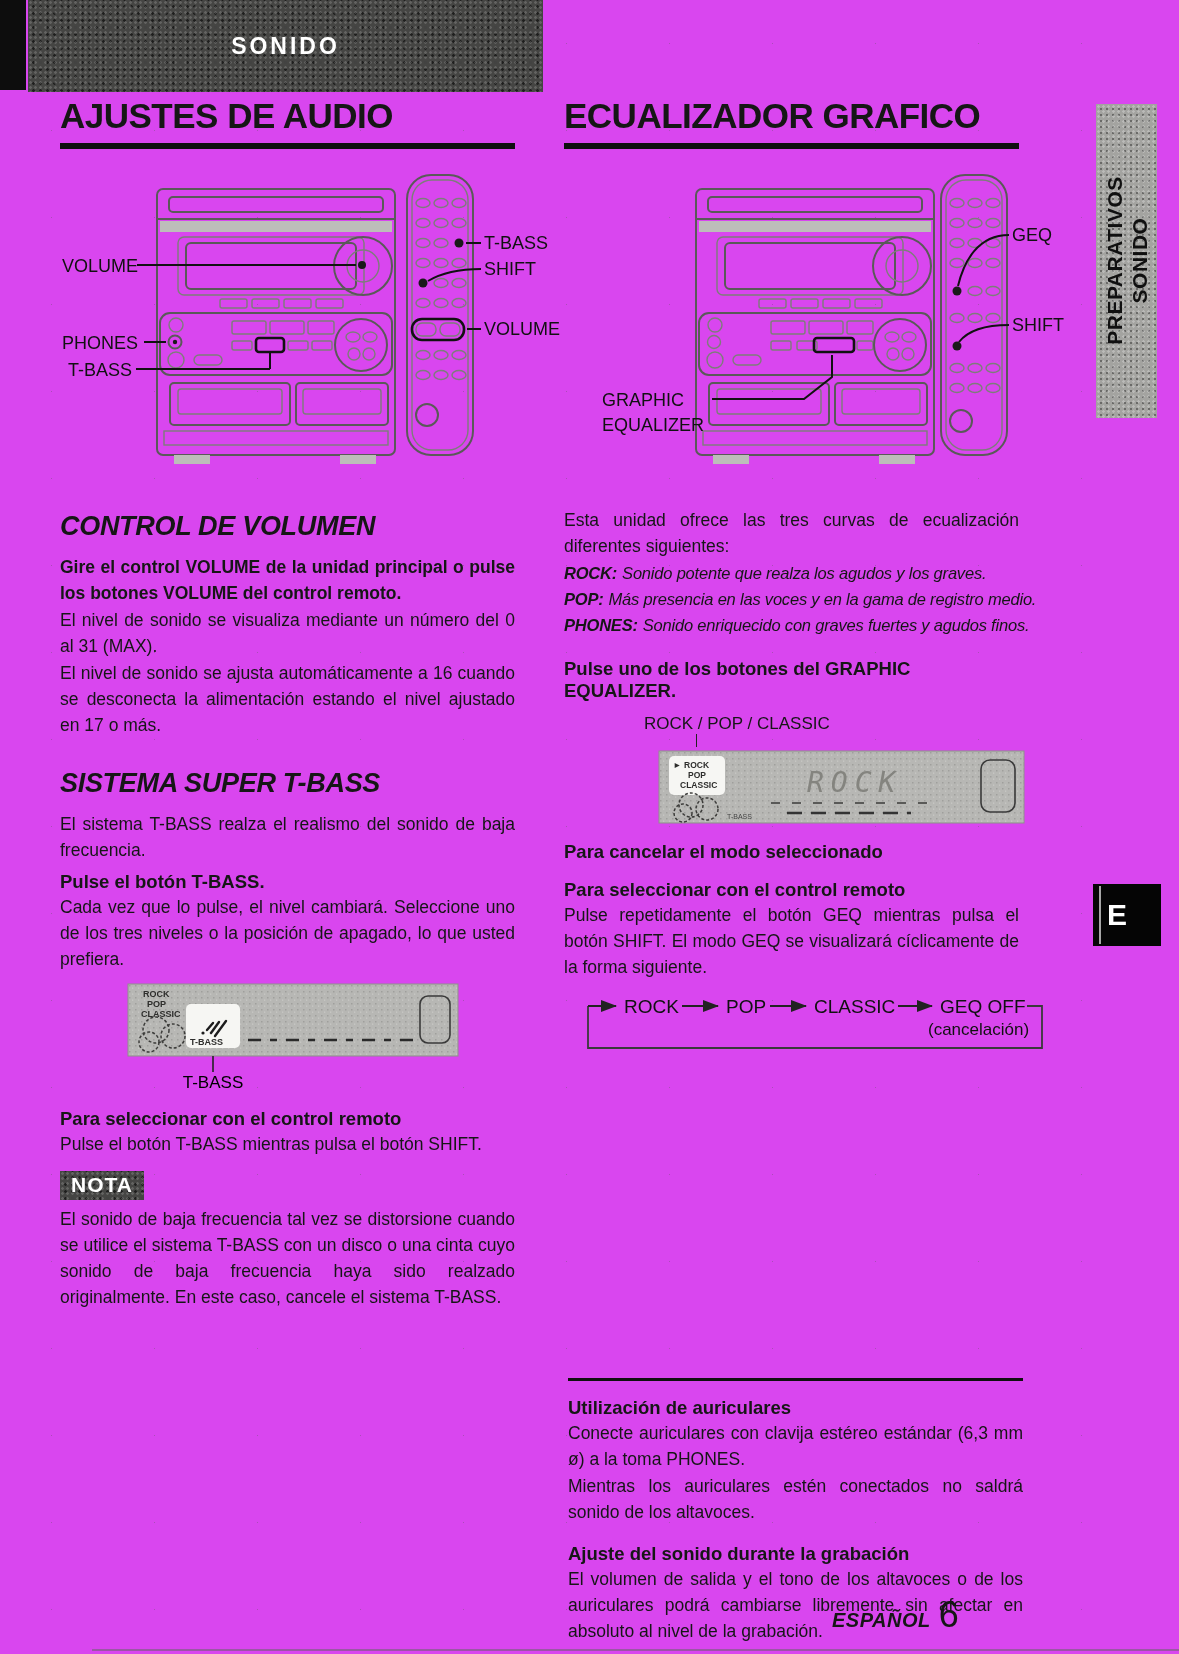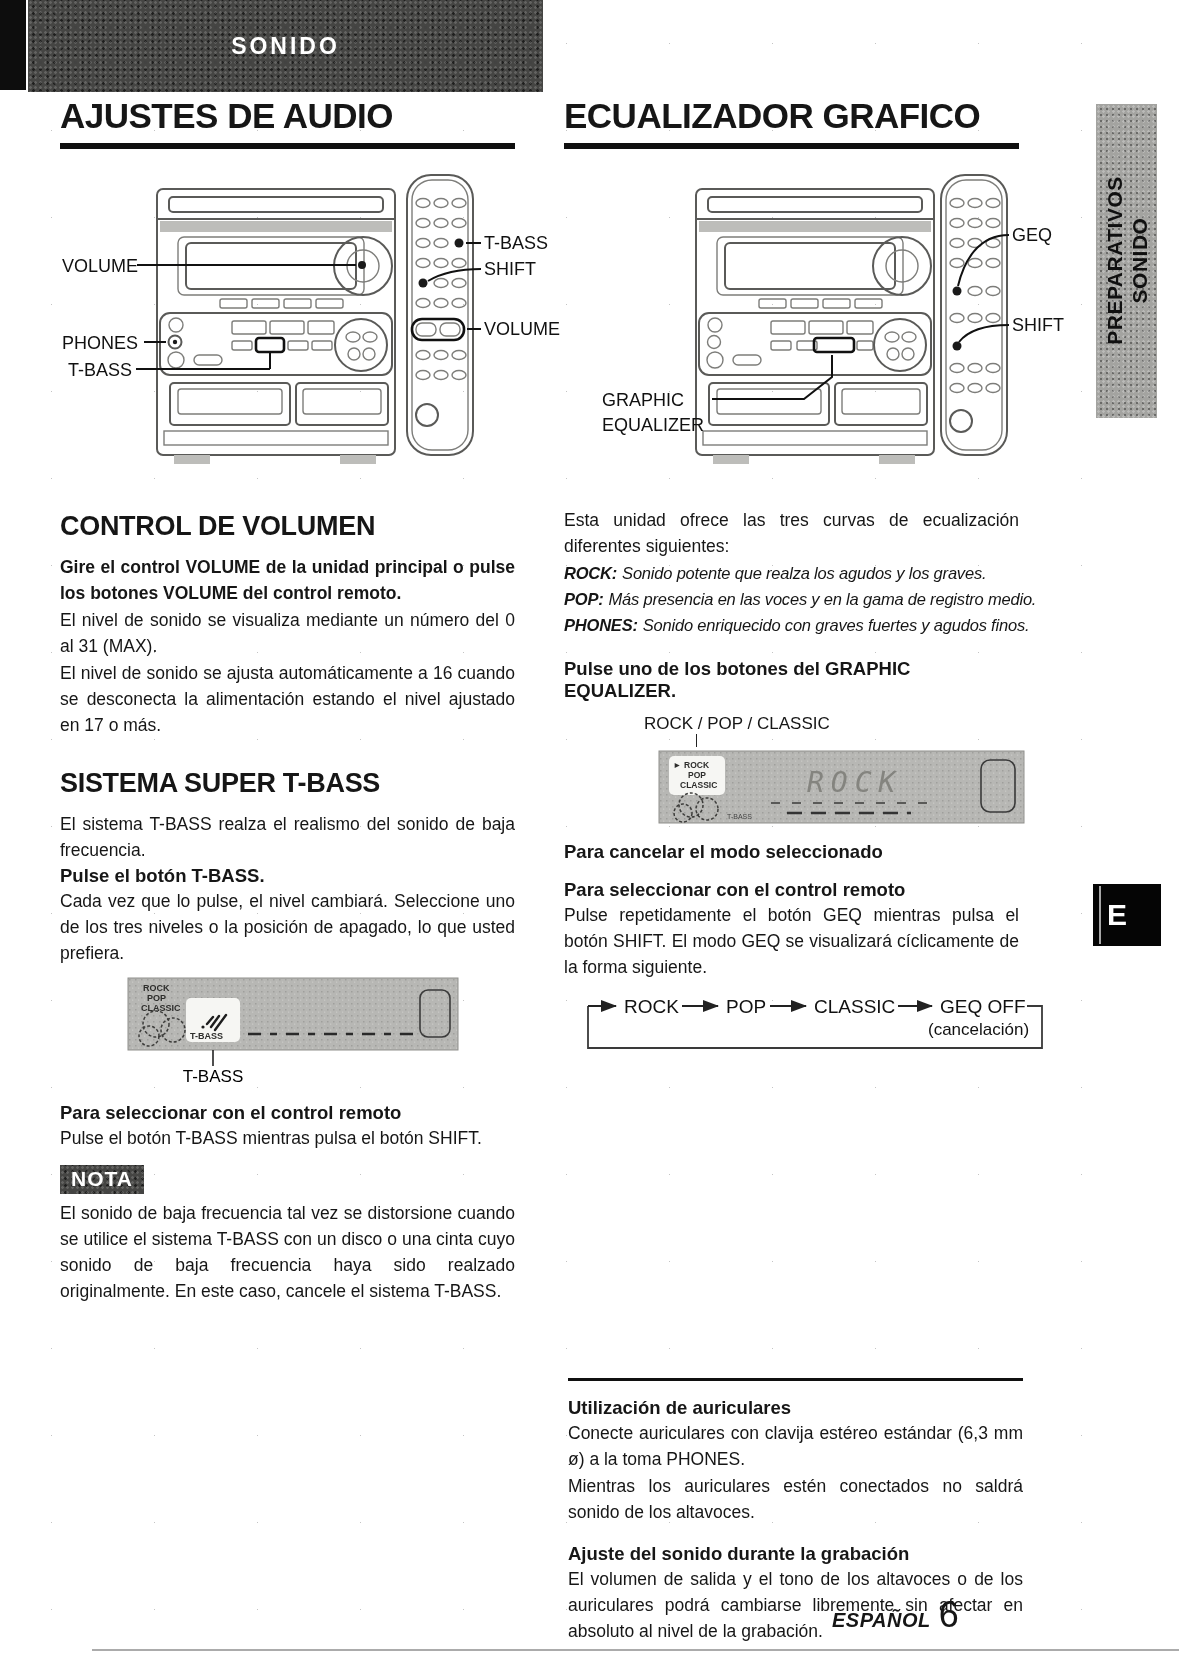--- a/index.html
+++ b/index.html
@@ -1,18 +1,18 @@
 <!DOCTYPE html>
 <html><head>
 <meta charset="utf-8">
 <style>
   html,body{margin:0;padding:0;background:#e8e8e6;}
   .page{
     position:relative;width:1179px;height:1654px;margin:0 auto;
-    background:#ffffff;overflow:hidden;
+    background:#d946ef;overflow:hidden;
     font-family:"Liberation Sans",sans-serif;color:#161616;
   }
   .page::before{
     content:"";position:absolute;inset:0;pointer-events:none;opacity:.35;
     background-image:radial-gradient(#555 0.6px, transparent 0.9px);
     background-size:103px 87px;
   }
   
   .texture-dark{
     background-color:#454543;
@@ -50,21 +50,21 @@
   .e-badge span{color:#fff;font-weight:bold;font-size:30px;margin-left:14px;}
   .bottom-scan-line{position:absolute;left:92px;top:1649px;width:1087px;height:2px;background:#666;opacity:.55;}
   
   .col{position:absolute;top:96px;width:455px;}
   .col-left{left:60px;}
   .col-right{left:564px;}
   .h1{
     font-size:35px;font-weight:bold;letter-spacing:-.5px;margin:0;
     border-bottom:6px solid #0f0f0f;padding-bottom:7px;
   }
-  h2{font-size:27px;letter-spacing:-.3px;margin:30px 0 12px;}
+  h2{font-size:27px;letter-spacing:-.3px;margin:30px 0 12px;font-style:italic;}
   .sub{font-size:18.5px;font-weight:bold;margin:16px 0 1px;}
   p{font-size:17.5px;line-height:26px;margin:0 0 1px;text-align:justify;}
   .lead{font-weight:bold;}
   .nowrap{white-space:nowrap;text-align:left;}
   .curve-row{font-size:16.5px;line-height:26px;white-space:nowrap;letter-spacing:-.2px;font-style:italic;}
   .curve-row b{margin-right:5px;}
   .note-badge{
     display:inline-block;color:#fff;font-weight:bold;font-size:21px;letter-spacing:1px;
     padding:2px 11px 3px;margin:13px 0 6px;
   }
@@ -215,21 +215,21 @@
       </svg>
     </div>
 
     <h2>CONTROL DE VOLUMEN</h2>
     <p class="lead">Gire el control VOLUME de la unidad principal o pulse los botones VOLUME del control remoto.</p>
     <p>El nivel de sonido se visualiza mediante un número del 0 al 31 (MAX).</p>
     <p>El nivel de sonido se ajusta automáticamente a 16 cuando se desconecta la alimentación estando el nivel ajustado en 17 o más.</p>
 
     <h2>SISTEMA SUPER T-BASS</h2>
     <p>El sistema T-BASS realza el realismo del sonido de baja frecuencia.</p>
-    <div class="sub" style="margin-top:2px">Pulse el botón T-BASS.</div>
+    <div class="sub" style="margin-top:8px">Pulse el botón T-BASS.</div>
     <p>Cada vez que lo pulse, el nivel cambiará. Seleccione uno de los tres niveles o la posición de apagado, lo que usted prefiera.</p>
 
     <div class="disp-fig">
       <svg width="330" height="108" viewBox="0 0 330 108">
         <defs>
           <pattern id="spkL" width="6" height="6" patternUnits="userSpaceOnUse">
             <rect width="6" height="6" fill="#b7b7b4"></rect>
             <rect x="1" y="1" width="1.5" height="1.5" fill="#9f9f9c"></rect>
             <rect x="4" y="3.5" width="1.3" height="1.3" fill="#c9c9c6"></rect>
           </pattern>

